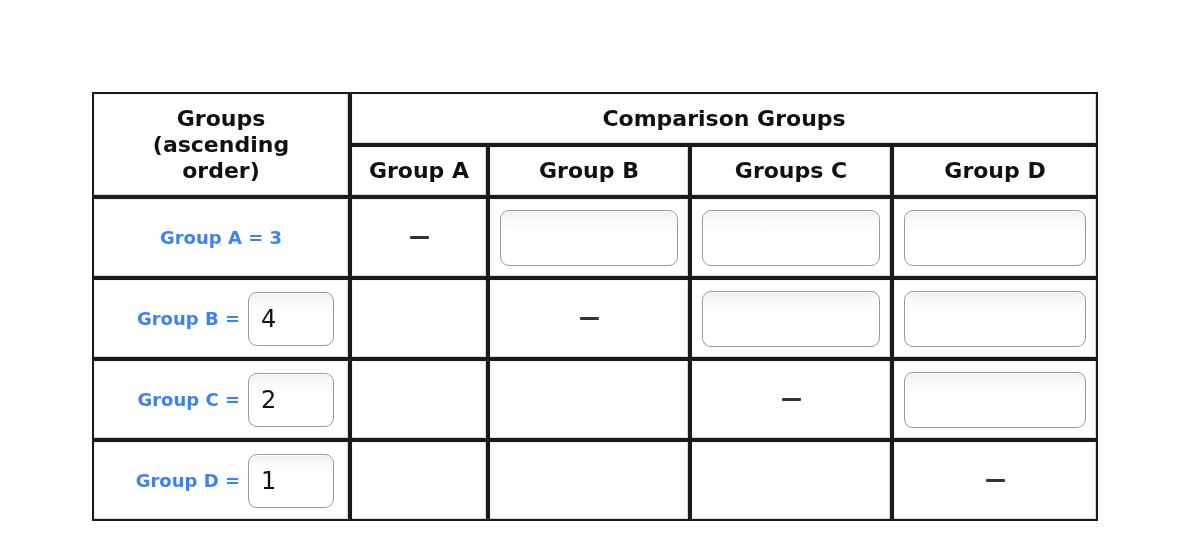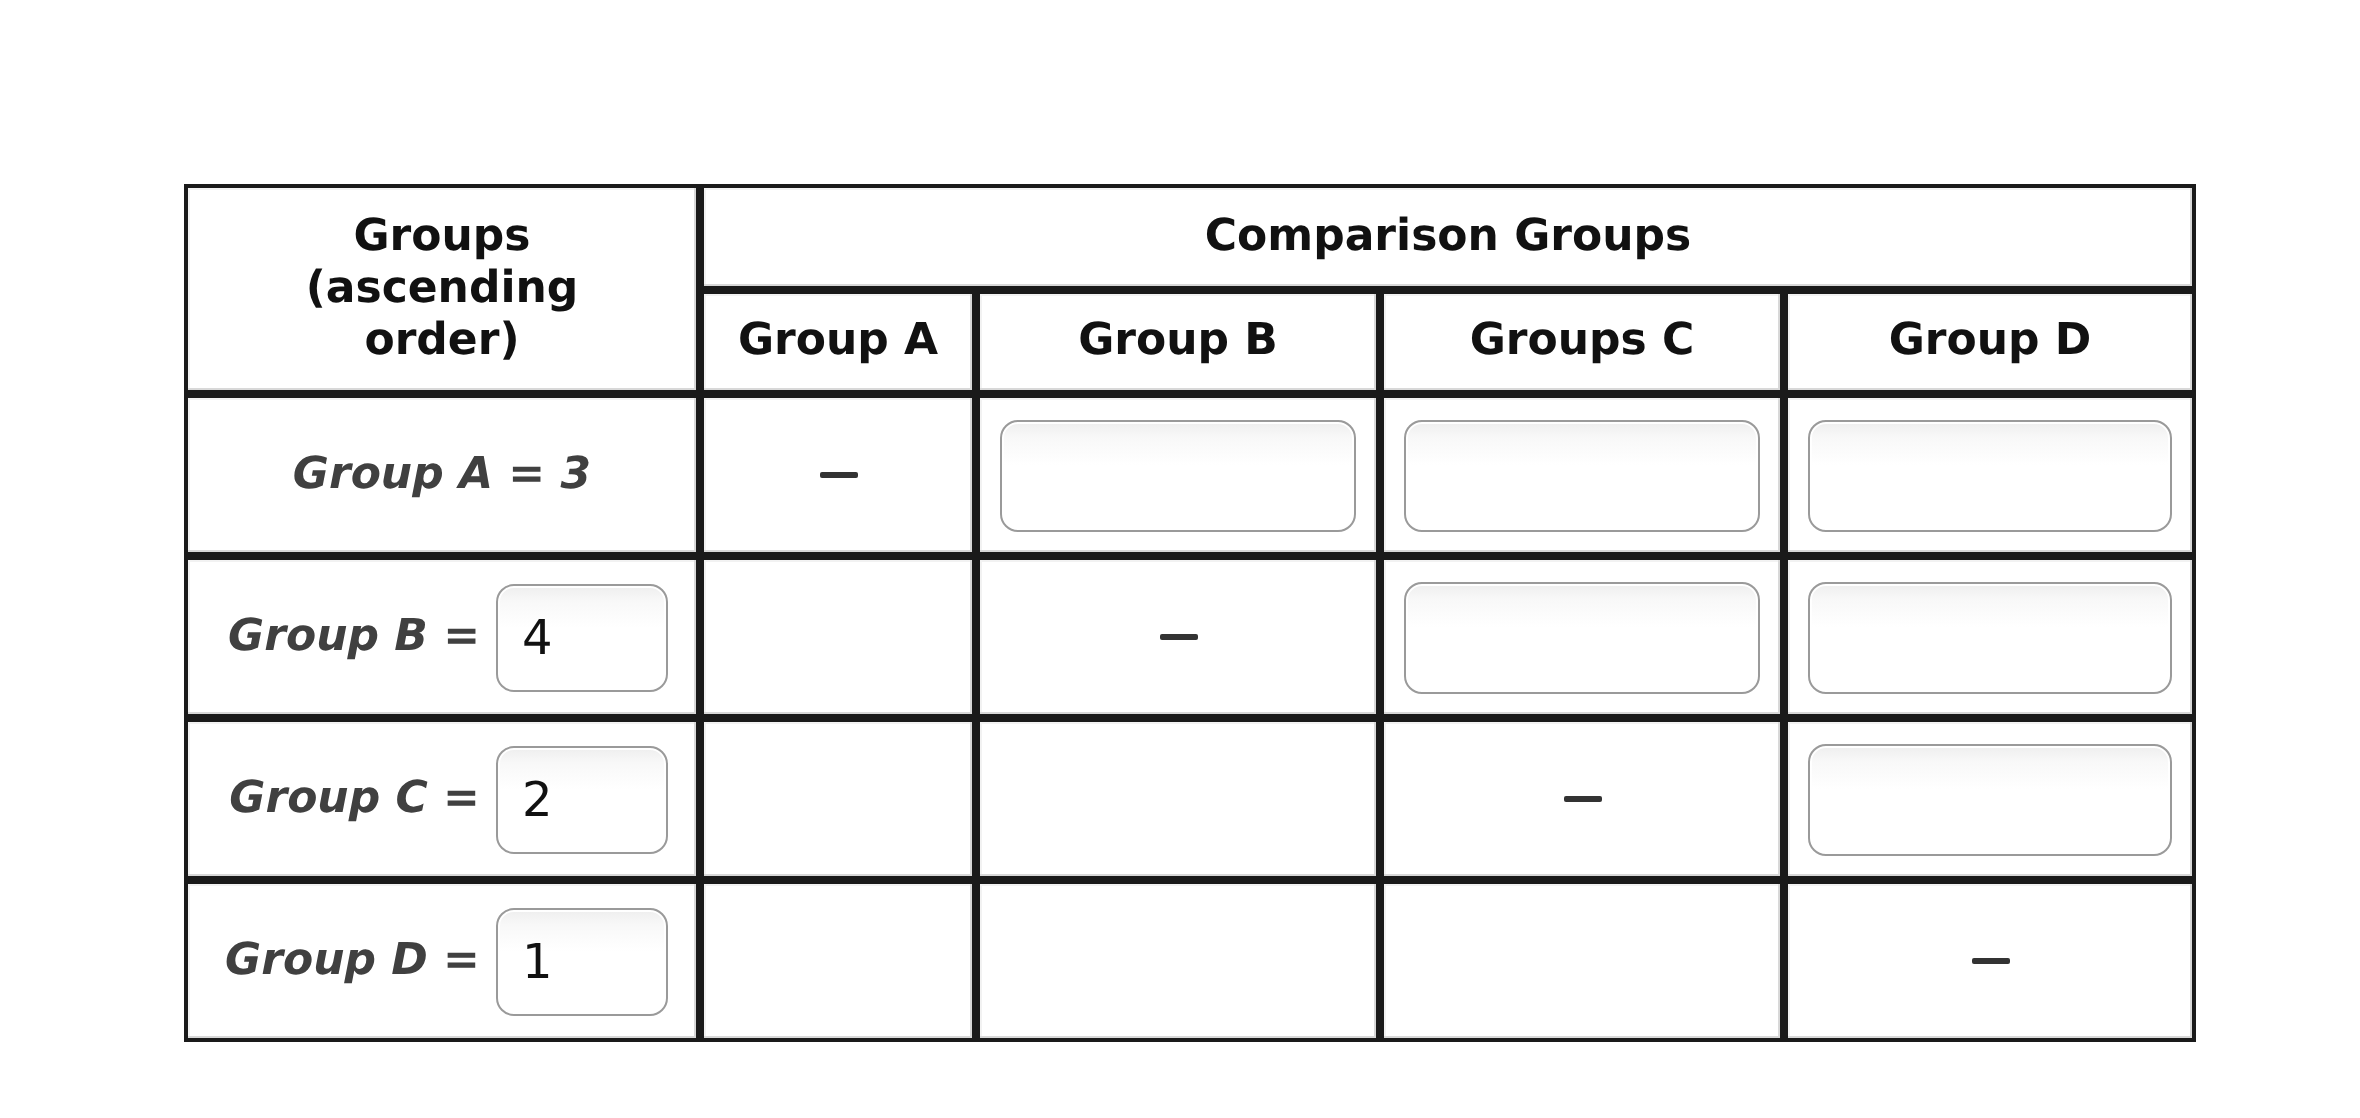--- a/index.html
+++ b/index.html
@@ -94,23 +94,22 @@
     gap: 8px;
     padding: 0 14px;
     height: 100%;
     box-sizing: border-box;
   }
   .rowlabel .inner.plain {
     justify-content: center;
   }
   .rowlabel .lbl-text {
     font-weight: bold;
-    font-size: 22px;
-    color: #404040;
-    font-style: italic;
+    font-size: 18px;
+    color: #3b82f6;
   }
 
   
   .inputbox {
     box-sizing: border-box;
     border: 1px solid #9a9a9a;
     border-radius: 9px;
     background: linear-gradient(to bottom, #eeeeee 0%, #f8f8f8 14%, #ffffff 40%, #ffffff 100%);
     box-shadow: 0 0 0 1px #ffffff inset;
   }

